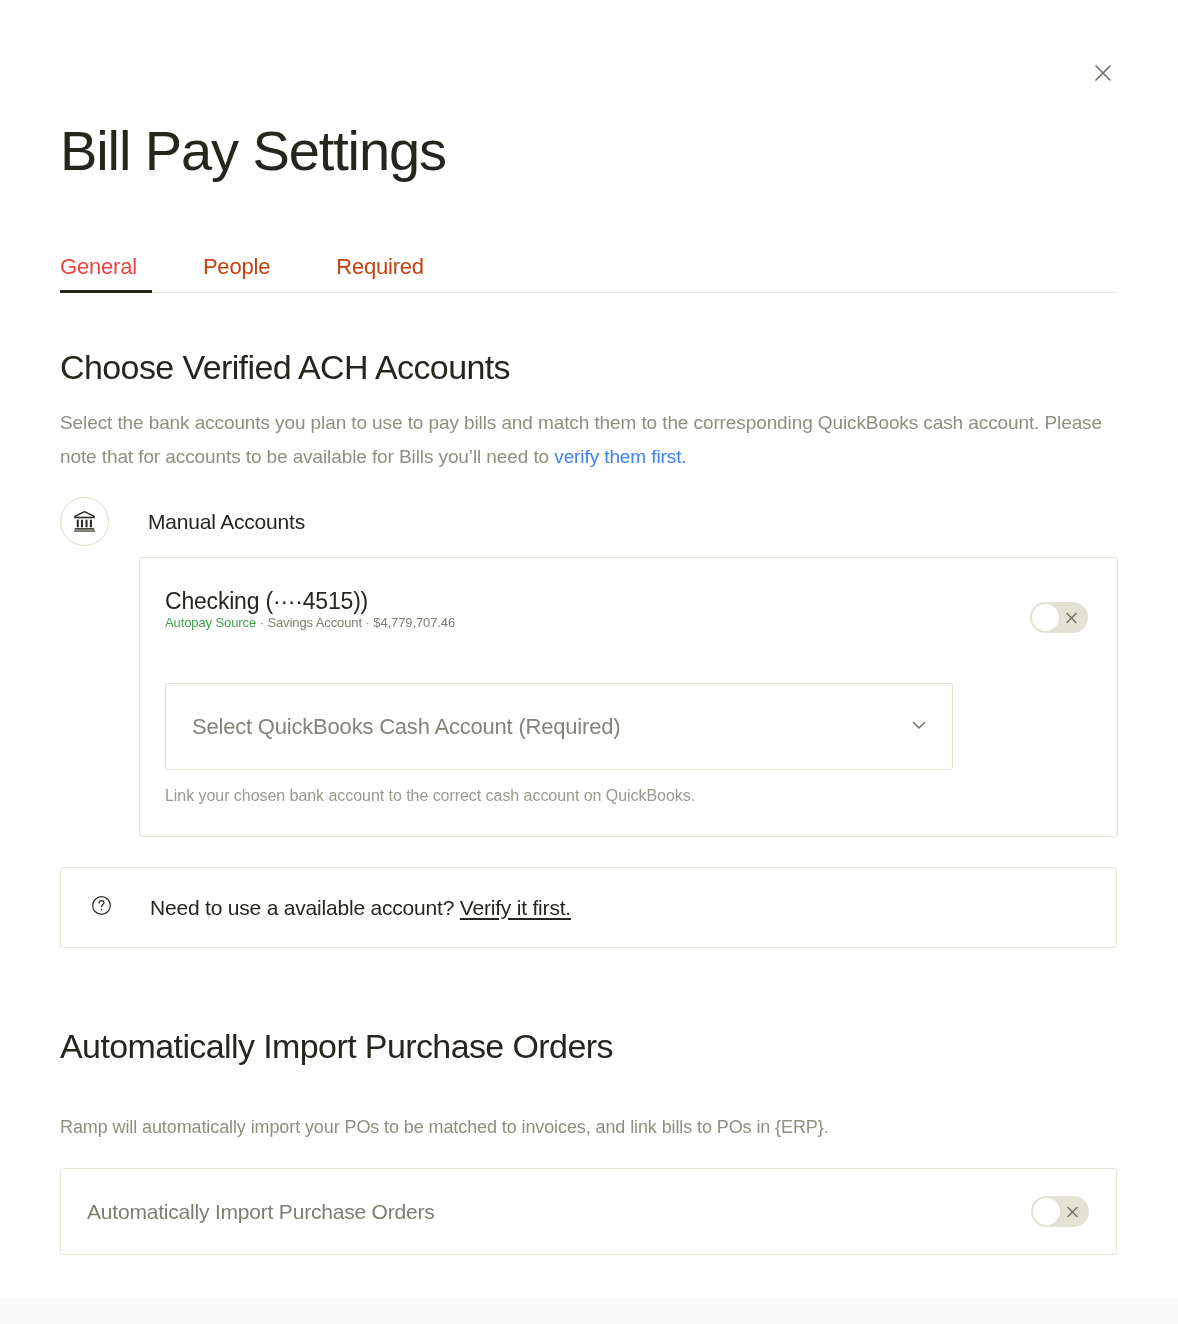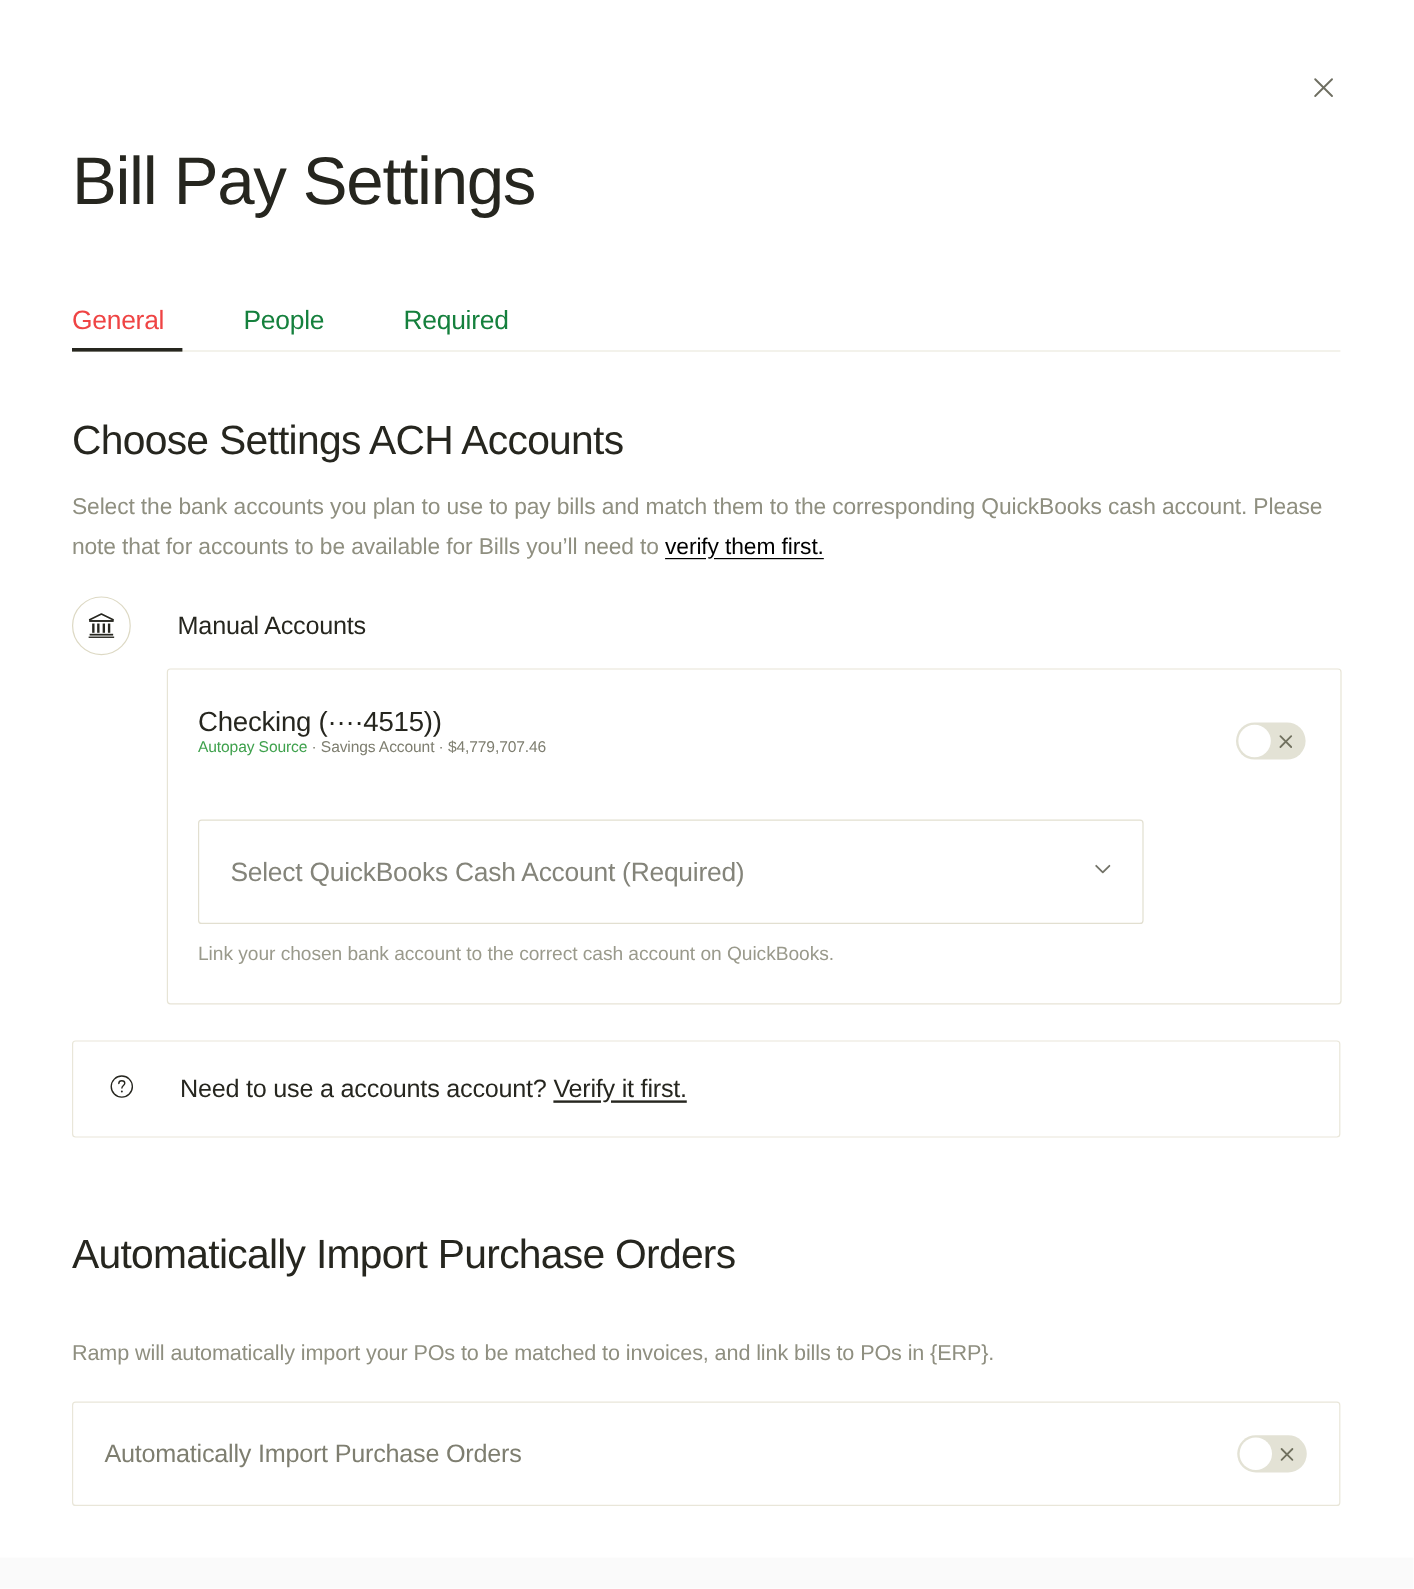--- a/index.html
+++ b/index.html
@@ -55,21 +55,21 @@
     height: 58px;
   }
   .tabs-row {
     display: flex;
     align-items: flex-end;
     gap: 0px;
     height: 40px;
   }
   .tab {
     font-size: 22px;
-    color: #15803d;
+    color: #c2410c;
     letter-spacing: -0.2px;
     padding: 0;
     margin-right: 66px;
     cursor: pointer;
     background: none;
     border: none;
     font-family: "Liberation Sans", sans-serif;
     white-space: nowrap;
   }
   .tab.active { color: #ef4444; }
@@ -105,22 +105,21 @@
     position: absolute;
     left: 60px;
     width: 1060px;
     font-size: 19px;
     line-height: 34px;
     color: #8f8f80;
     letter-spacing: -0.1px;
   }
   #sec1-desc { top: 406px; }
   .inline-link {
-    color: #000000;
-    text-decoration: underline;
+    color: #3b82f6;
     text-underline-offset: 3px;
     cursor: pointer;
   }
 
   
   .acct-group-head {
     position: absolute;
     left: 60px;
     top: 497px;
     display: flex;
@@ -313,21 +312,21 @@
   <div class="tabs">
     <div class="tabs-row">
       <button class="tab active">General</button>
       <button class="tab">People</button>
       <button class="tab">Required</button>
     </div>
     <div class="tabs-underline"></div>
     <div class="tab-active-bar"></div>
   </div>
 
-  <h2 class="sec-head" id="sec1-head">Choose Settings ACH Accounts</h2>
+  <h2 class="sec-head" id="sec1-head">Choose Verified ACH Accounts</h2>
   <p class="sec-desc" id="sec1-desc">
     <span>Select the bank accounts you plan to use to pay bills and match them to the corresponding QuickBooks cash account. Please note that for accounts to be available for Bills you’ll need to </span><a class="inline-link">verify them first.</a>
   </p>
 
   <div class="acct-group-head">
     <span class="bank-circle">
       <svg width="25" height="25" viewBox="0 0 24 24" aria-hidden="true">
         <path d="M2.2 7.4 L12 2.6 L21.8 7.4" fill="none" stroke="#26261f" stroke-width="1.3" stroke-linejoin="round"></path>
         <rect x="2.2" y="7.4" width="19.6" height="1.5" fill="#26261f"></rect>
         <rect x="4.6" y="10.2" width="1.9" height="7.4" fill="#26261f"></rect>
@@ -369,21 +368,21 @@
   </div>
 
   <div class="verify-banner">
     <span>
       <svg width="23" height="23" viewBox="0 0 24 24" aria-hidden="true">
         <circle cx="12" cy="12" r="9.2" fill="none" stroke="#26261f" stroke-width="1.2"></circle>
         <path d="M9.4 9.3 C9.4 7.8 10.6 6.9 12.0 6.9 C13.5 6.9 14.6 7.8 14.6 9.1 C14.6 10.9 12.1 11.1 12.1 13.2" fill="none" stroke="#26261f" stroke-width="1.2" stroke-linecap="round"></path>
         <circle cx="12.05" cy="16.3" r="0.85" fill="#26261f"></circle>
       </svg>
     </span>
-    <span class="verify-text"><span>Need to use a accounts account? </span><a class="link">Verify it first.</a></span>
+    <span class="verify-text"><span>Need to use a available account? </span><a class="link">Verify it first.</a></span>
   </div>
 
   <h2 class="sec-head" id="sec2-head">Automatically Import Purchase Orders</h2>
   <p class="sec-desc" id="sec2-desc">Ramp will automatically import your POs to be matched to invoices, and link bills to POs in {ERP}.</p>
 
   <div class="po-card">
     <span class="po-label">Automatically Import Purchase Orders</span>
     <button class="toggle" id="po-toggle">
       <span class="knob"></span>
       <span class="mark">

